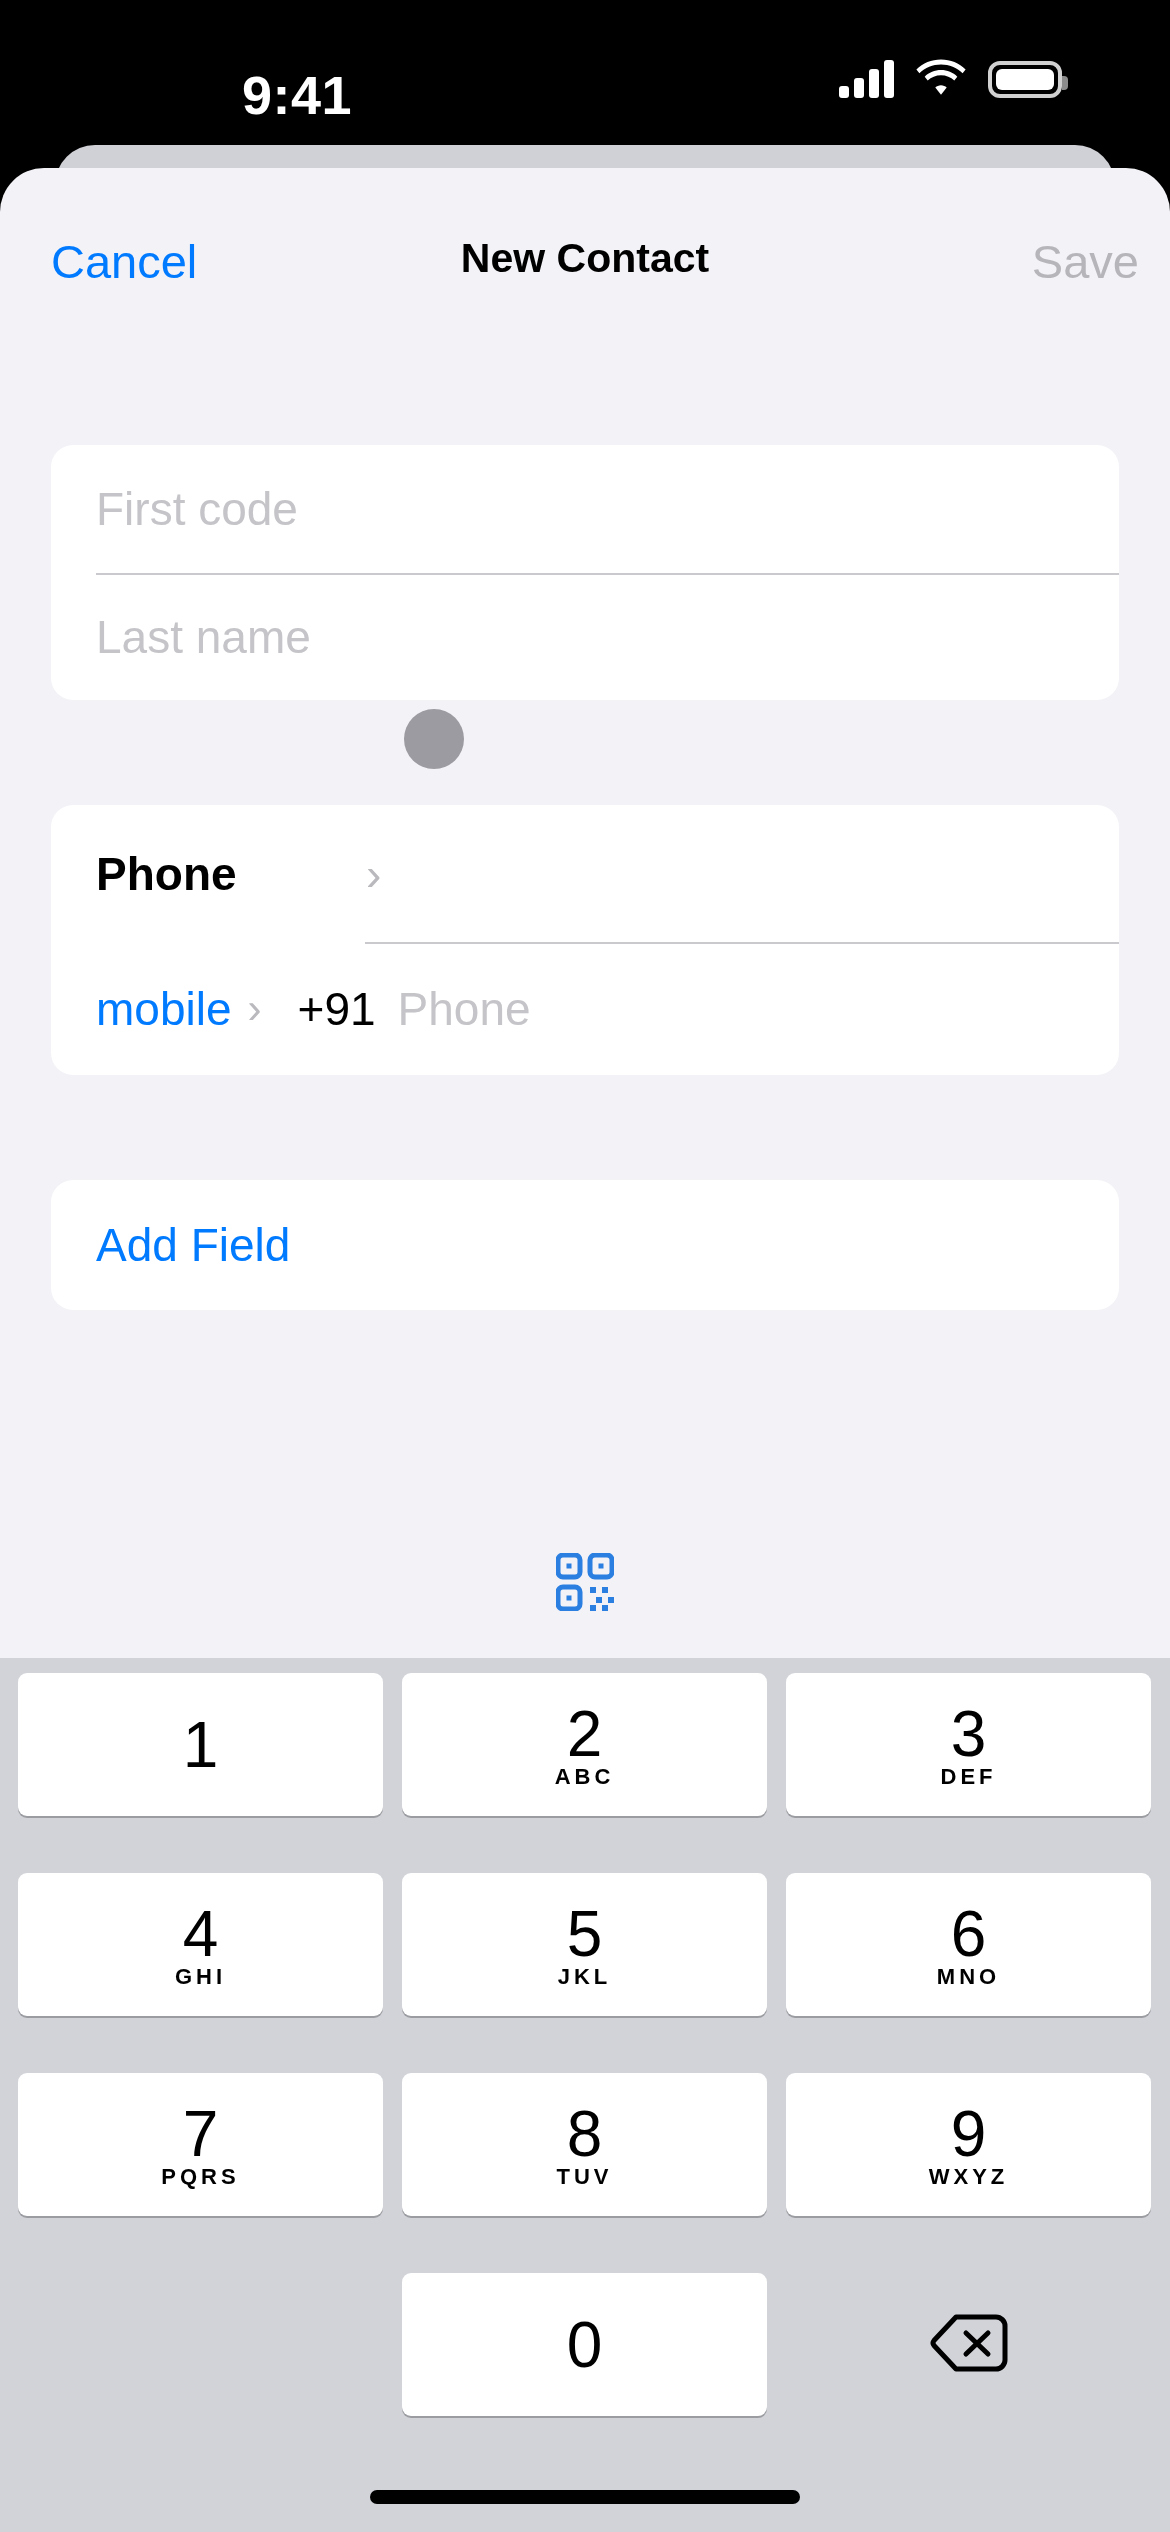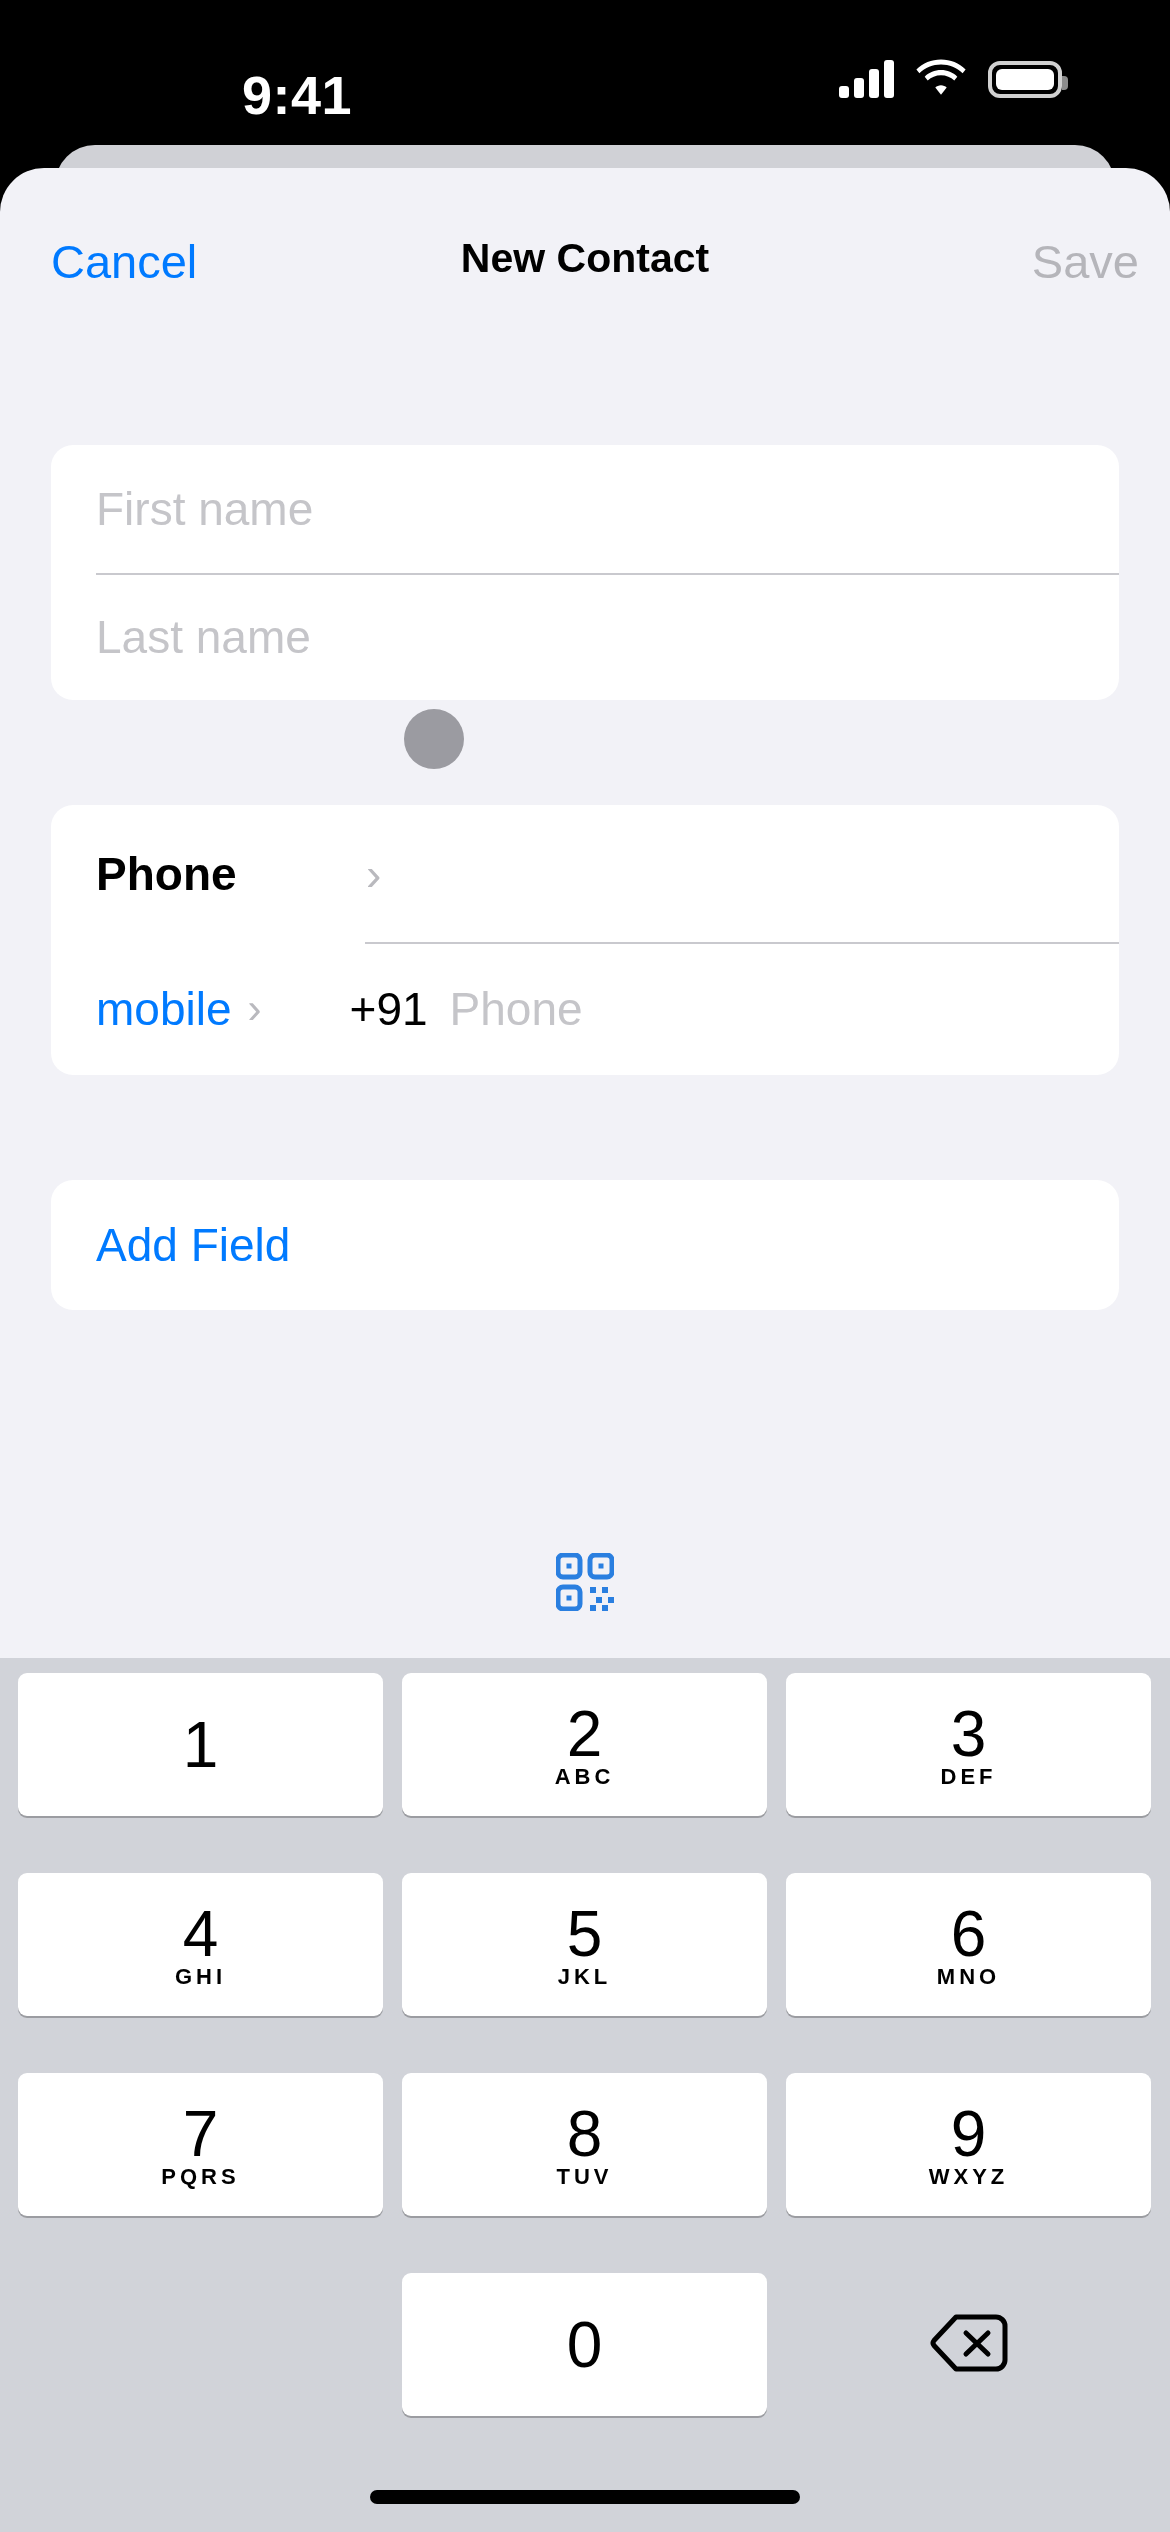--- a/index.html
+++ b/index.html
@@ -219,21 +219,21 @@
     color: #007aff;
     line-height: 1;
   }
   #chev-mobile {
     margin-left: 16px;
     color: #b9b9be;
     font-size: 42px;
     line-height: 1;
   }
   #val-prefix {
-    margin-left: 88px;
+    margin-left: 36px;
     font-size: 46px;
     color: #000000;
     line-height: 1;
   }
   #ph-number {
     margin-left: 22px;
     font-size: 46px;
     color: #c5c5c9;
     line-height: 1;
   }
@@ -375,21 +375,21 @@
   <div id="sheet">
 
     <div id="nav-bar">
       <div id="nav-cancel">Cancel</div>
       <div id="nav-title">New Contact</div>
       <div id="nav-save">Save</div>
     </div>
 
     <div class="card" id="card-name">
       <div class="row" id="row-first">
-        <span class="placeholder">First name</span>
+        <span class="placeholder">First code</span>
       </div>
       <div class="divider" id="div-name"></div>
       <div class="row" id="row-last">
         <span class="placeholder">Last name</span>
       </div>
     </div>
 
     <div id="avatar-dot"></div>
 
     <div class="card" id="card-phone">

